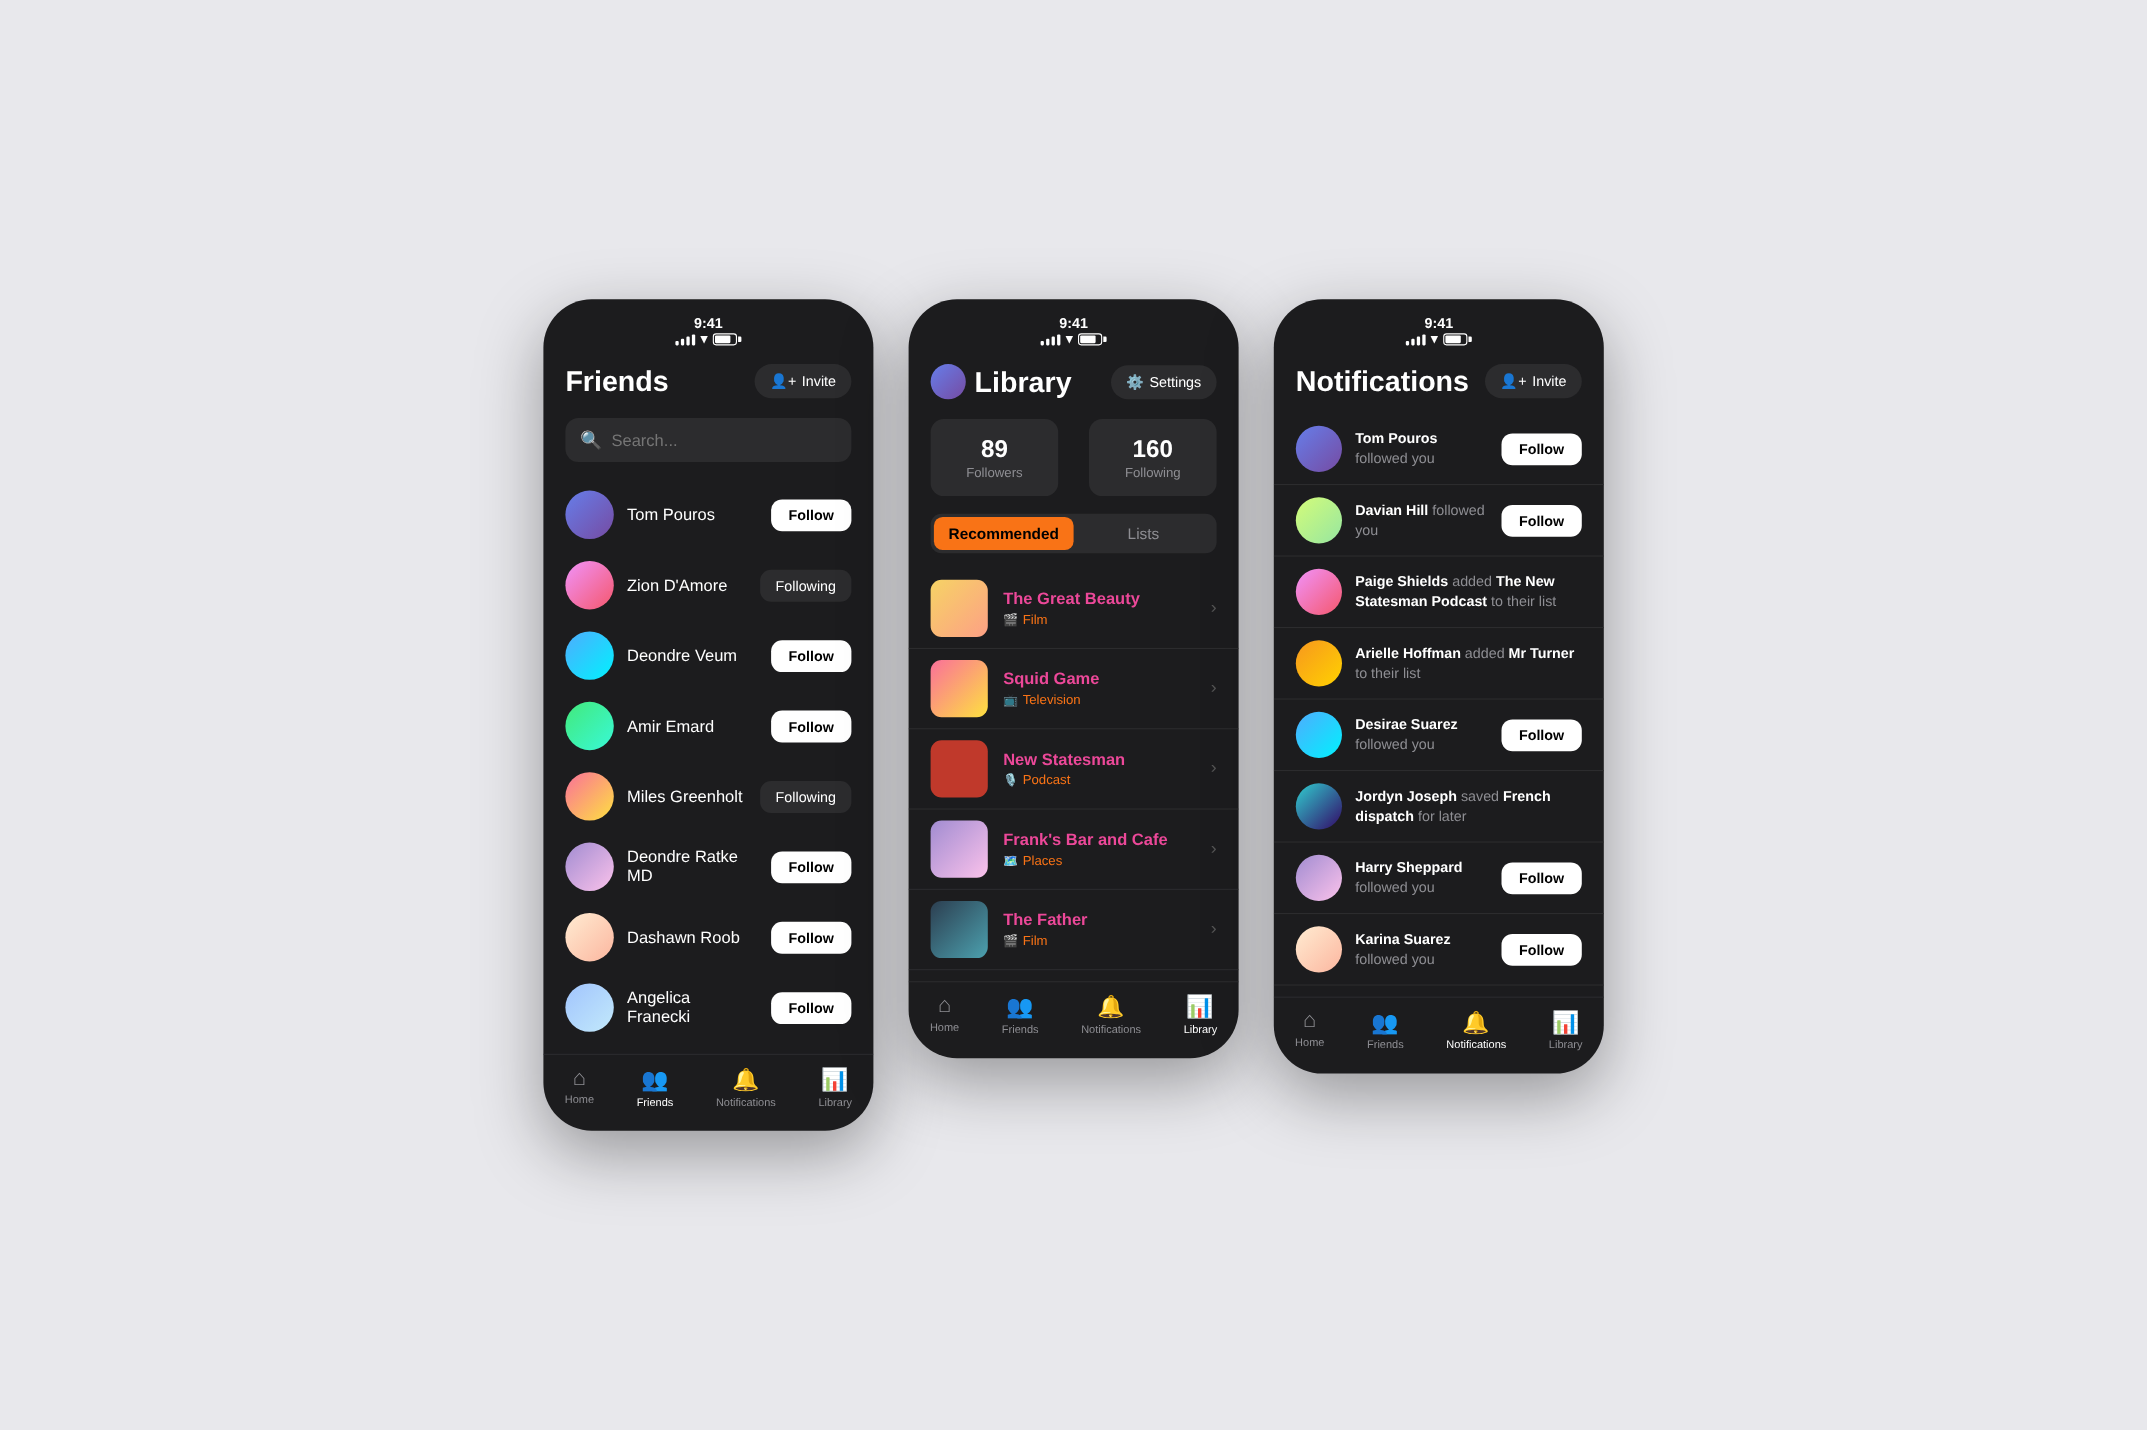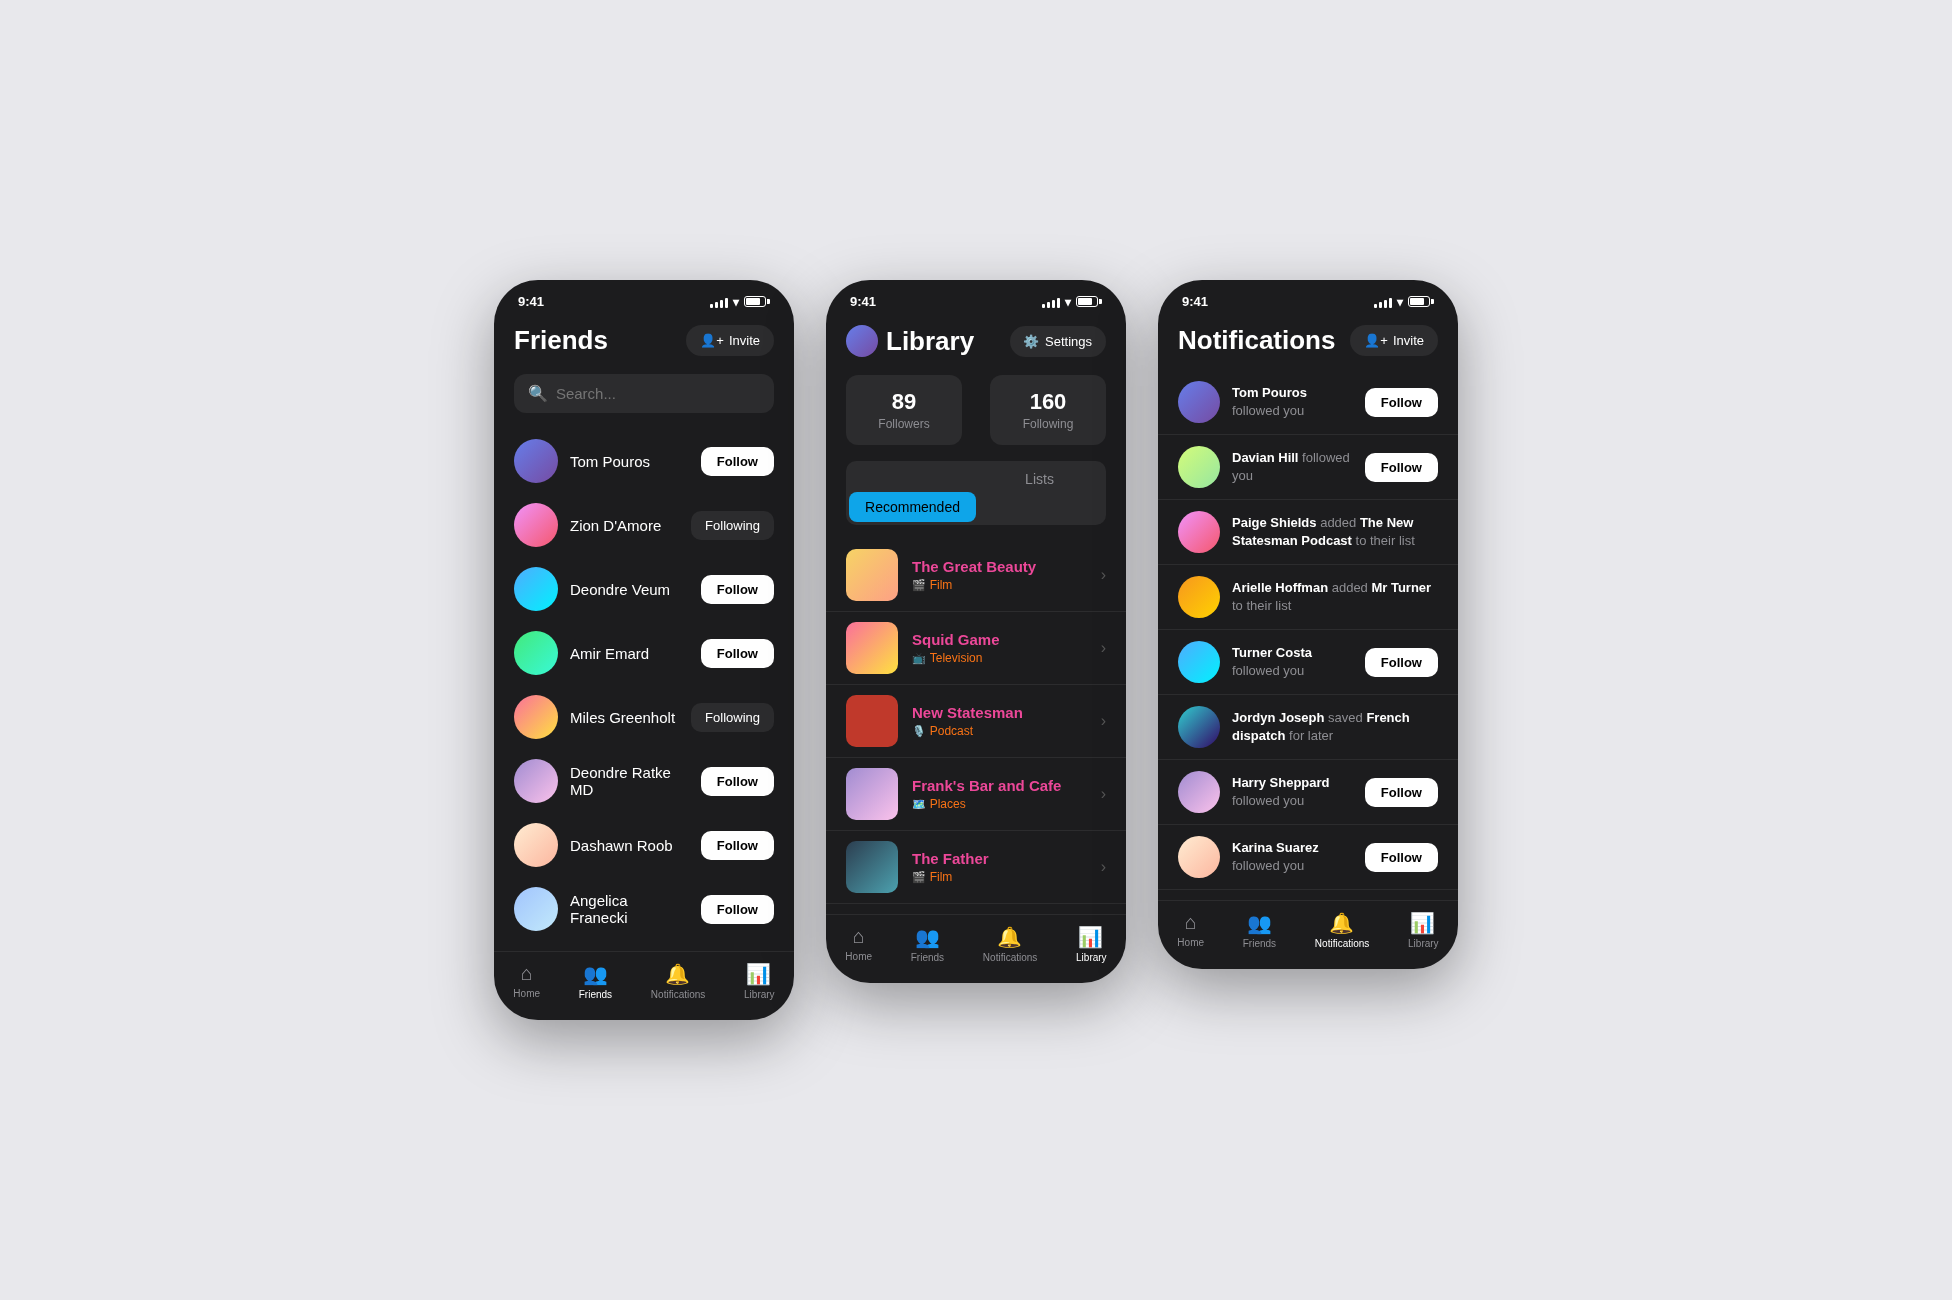--- a/index.html
+++ b/index.html
@@ -26,20 +26,21 @@
       position: relative;
     }
     .status-bar {
       display: flex;
       justify-content: space-between;
       align-items: center;
       padding: 14px 24px 6px;
       color: #fff;
       font-size: 13px;
       font-weight: 600;
+      flex-direction: column;
     }
     .status-icons {
       display: flex;
       align-items: center;
       gap: 5px;
       font-size: 11px;
     }
     .phone-content {
       padding: 0;
       min-height: 580px;
@@ -214,24 +215,23 @@
       flex: 1;
       text-align: center;
       padding: 7px;
       border-radius: 8px;
       color: #8e8e93;
       font-size: 14px;
       font-weight: 500;
       cursor: pointer;
     }
     .tab.active {
-      background: #0ea5e9;
+      background: #f97316;
       color: #000;
-      font-weight: 400;
-      margin-top: 28px;
+      font-weight: 700;
     }
     
     .library-item {
       display: flex;
       align-items: center;
       padding: 10px 20px;
       gap: 14px;
       border-bottom: 1px solid #2c2c2e;
       cursor: pointer;
     }
@@ -630,21 +630,21 @@
           <div class="notif-text"><strong>Paige Shields</strong> added <strong>The New Statesman Podcast</strong> to their list</div>
         </div>
 
         <div class="notif-item">
           <div class="notif-avatar av10"></div>
           <div class="notif-text"><strong>Arielle Hoffman</strong> added <strong>Mr Turner</strong> to their list</div>
         </div>
 
         <div class="notif-item">
           <div class="notif-avatar av3"></div>
-          <div class="notif-text"><strong>Turner Costa</strong> followed you</div>
+          <div class="notif-text"><strong>Desirae Suarez</strong> followed you</div>
           <button class="follow-btn">Follow</button>
         </div>
 
         <div class="notif-item">
           <div class="notif-avatar av11"></div>
           <div class="notif-text"><strong>Jordyn Joseph</strong> saved <strong>French dispatch</strong> for later</div>
         </div>
 
 
         <div class="notif-item">

